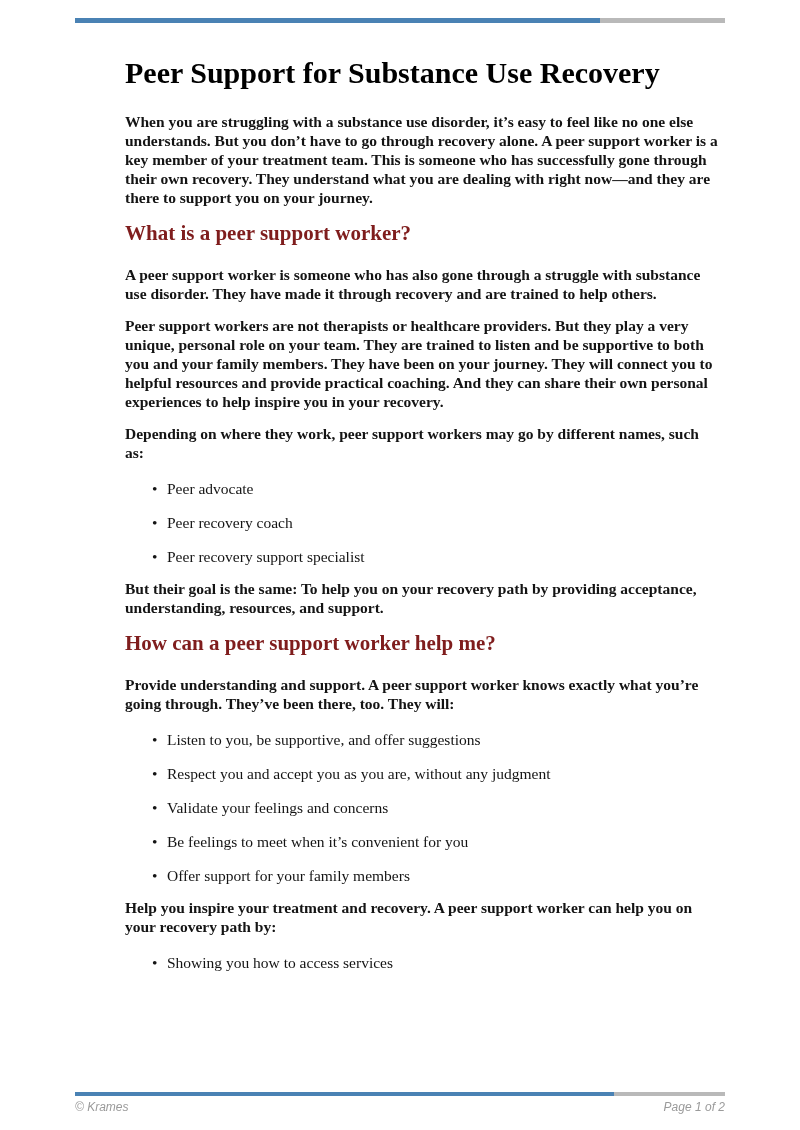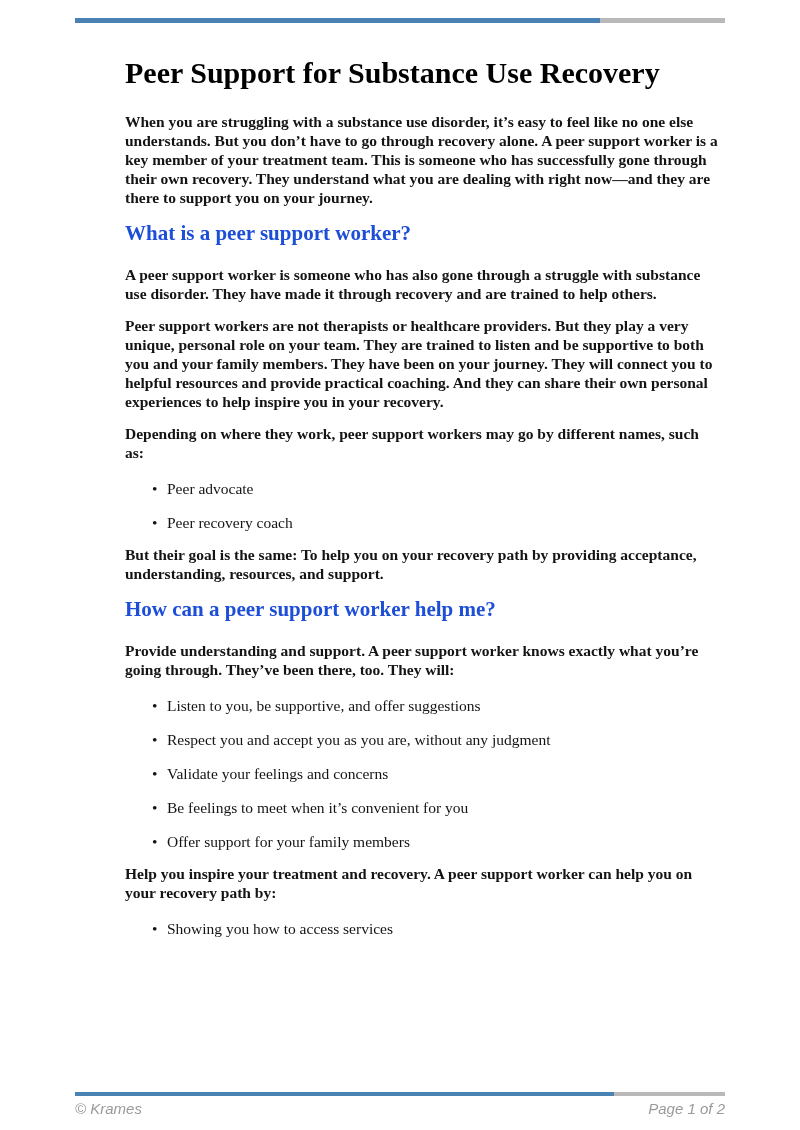--- a/index.html
+++ b/index.html
@@ -44,21 +44,21 @@
     line-height: 34px;
     font-weight: bold;
     margin: 0 0 22px 0;
     color: #000;
   }
   h2 {
     font-size: 21px;
     line-height: 24px;
     font-weight: bold;
     margin: 14px 0 20px 0;
-    color: #1d4ed8;
+    color: #7f1d1d;
   }
   p { margin: 0 0 13px 0; font-weight: bold; }
 
   ul.bullets {
     list-style: none;
     margin: 17px 0 13px 0;
     padding: 0;
   }
   ul.bullets li {
     position: relative;
@@ -86,21 +86,21 @@
   .footer-bar .bar-gray { flex: 1;      height: 100%; background: #b9b9b9; }
   .footer-text {
     position: absolute;
     top: 1100px;
     left: 75px;
     width: 650px;
     display: flex;
     justify-content: space-between;
     font-family: "Liberation Sans", "DejaVu Sans", sans-serif;
     font-style: italic;
-    font-size: 15px;
+    font-size: 12px;
     color: #9a9a9a;
     align-items: center;
   }
 </style>
 </head>
 <body>
 
 <div class="top-bar">
   <div class="bar-blue"></div>
   <div class="bar-gray"></div>
@@ -114,20 +114,21 @@
 
   <h2>What is a peer support worker?</h2>
 
   <p>A peer support worker is someone who has also gone through a struggle with substance use disorder. They have made it through recovery and are trained to help others.</p>
   <p>Peer support workers are not therapists or healthcare providers. But they play a very unique, personal role on your team. They are trained to listen and be supportive to both you and your family members. They have been on your journey. They will connect you to helpful resources and provide practical coaching. And they can share their own personal experiences to help inspire you in your recovery.</p>
   <p>Depending on where they work, peer support workers may go by different names, such as:</p>
 
   <ul class="bullets">
     <li>Peer advocate</li>
     <li>Peer recovery coach</li>
+    <li>Peer recovery support specialist</li>
   </ul>
 
   <p>But their goal is the same: To help you on your recovery path by providing acceptance, understanding, resources, and support.</p>
 
   <h2>How can a peer support worker help me?</h2>
 
   <p>Provide understanding and support. A peer support worker knows exactly what you’re going through. They’ve been there, too. They will:</p>
 
   <ul class="bullets">
     <li>Listen to you, be supportive, and offer suggestions</li>

